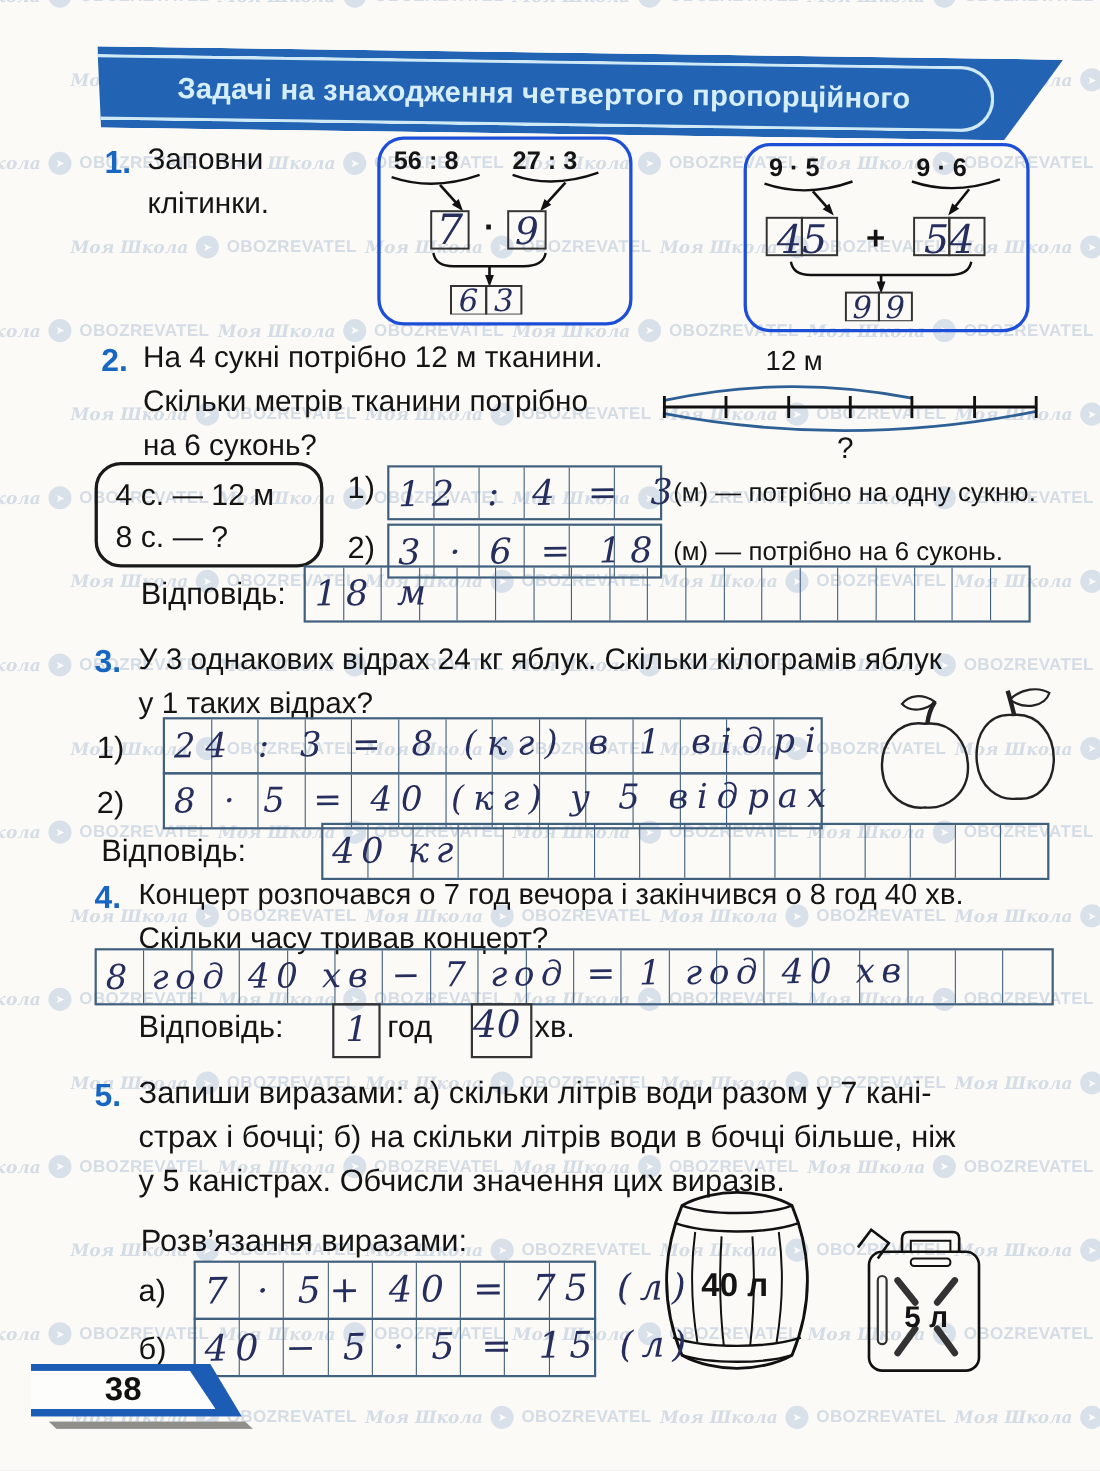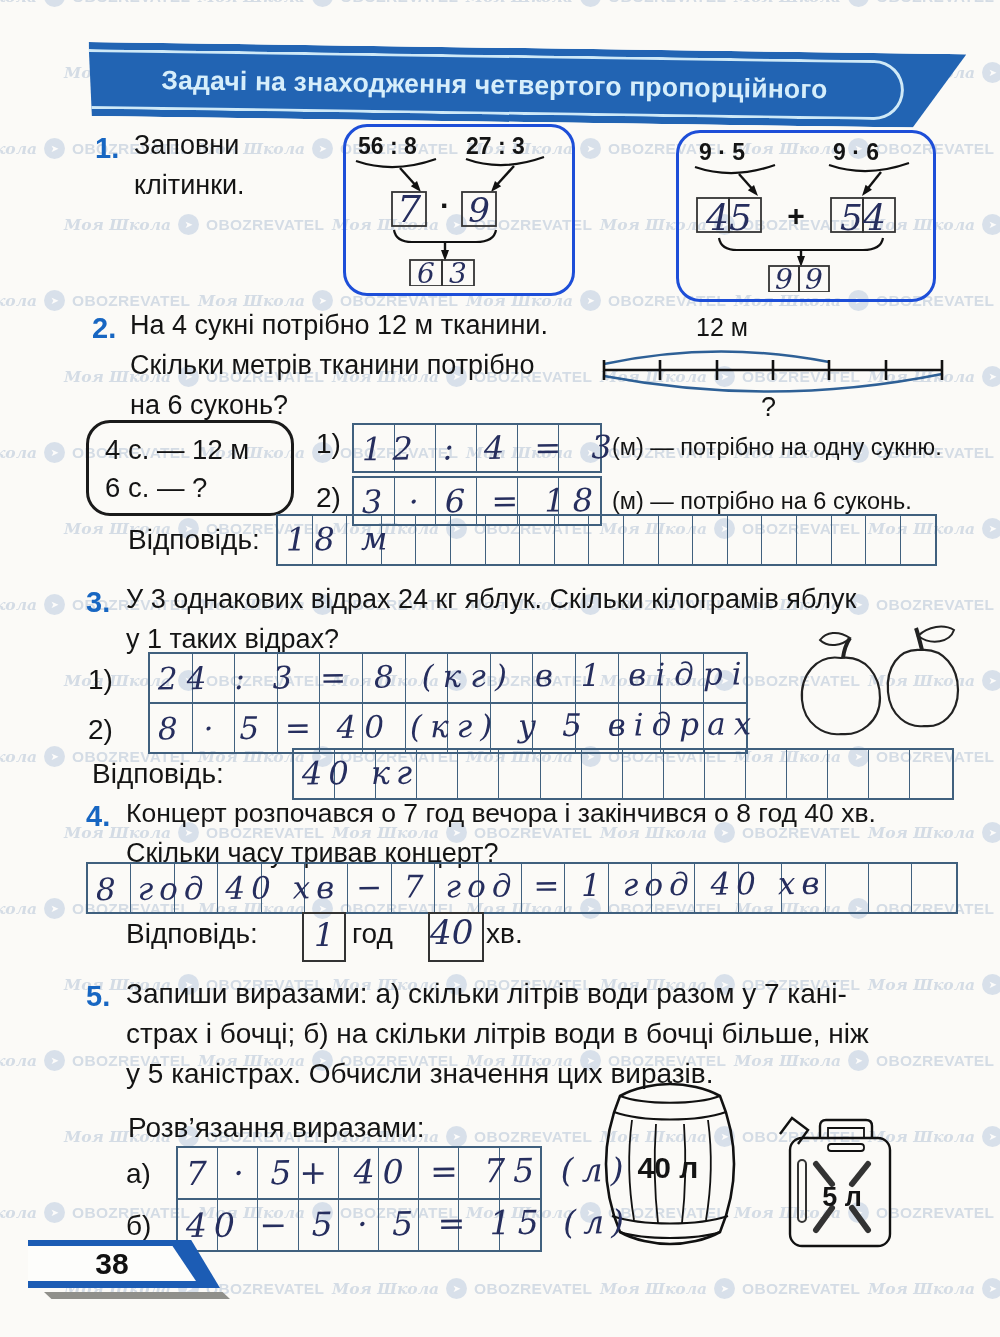--- a/index.html
+++ b/index.html
@@ -493,21 +493,21 @@
       <line x1="121" y1="46" x2="121" y2="66" stroke="#111" stroke-width="2.6"></line>
       <line x1="177" y1="46" x2="177" y2="66" stroke="#111" stroke-width="2.6"></line>
       <line x1="233" y1="46" x2="233" y2="66" stroke="#111" stroke-width="2.6"></line>
       <line x1="290" y1="46" x2="290" y2="66" stroke="#111" stroke-width="2.6"></line>
       <line x1="346" y1="46" x2="346" y2="66" stroke="#111" stroke-width="2.6"></line>
       <text class="svgp" x="165" y="102" font-size="27">?</text>
     </svg>
 
     <div class="rbox" style="left:86px; top:420px; width:186px; height:82px;">
       <div>4 с. — 12 м</div>
-      <div>6 с. — ?</div>
+      <div>8 с. — ?</div>
     </div>
 
     <div class="plabel" style="left:316px; top:428px;">1)</div>
     <div class="cellgrid" style="left: 352px; top: 423px; height: 46px;">
       <span class="hw hw-overlay" style="font-size:32px; letter-spacing:10px; top:4px;">12 : 4 = 3</span>
     <div class="cell" style="width: 41px;"></div>
         <div class="cell" style="width: 41px;"></div>
         <div class="cell" style="width: 41px;"></div>
         <div class="cell" style="width: 41px;"></div>
         <div class="cell" style="width: 41px;"></div>

